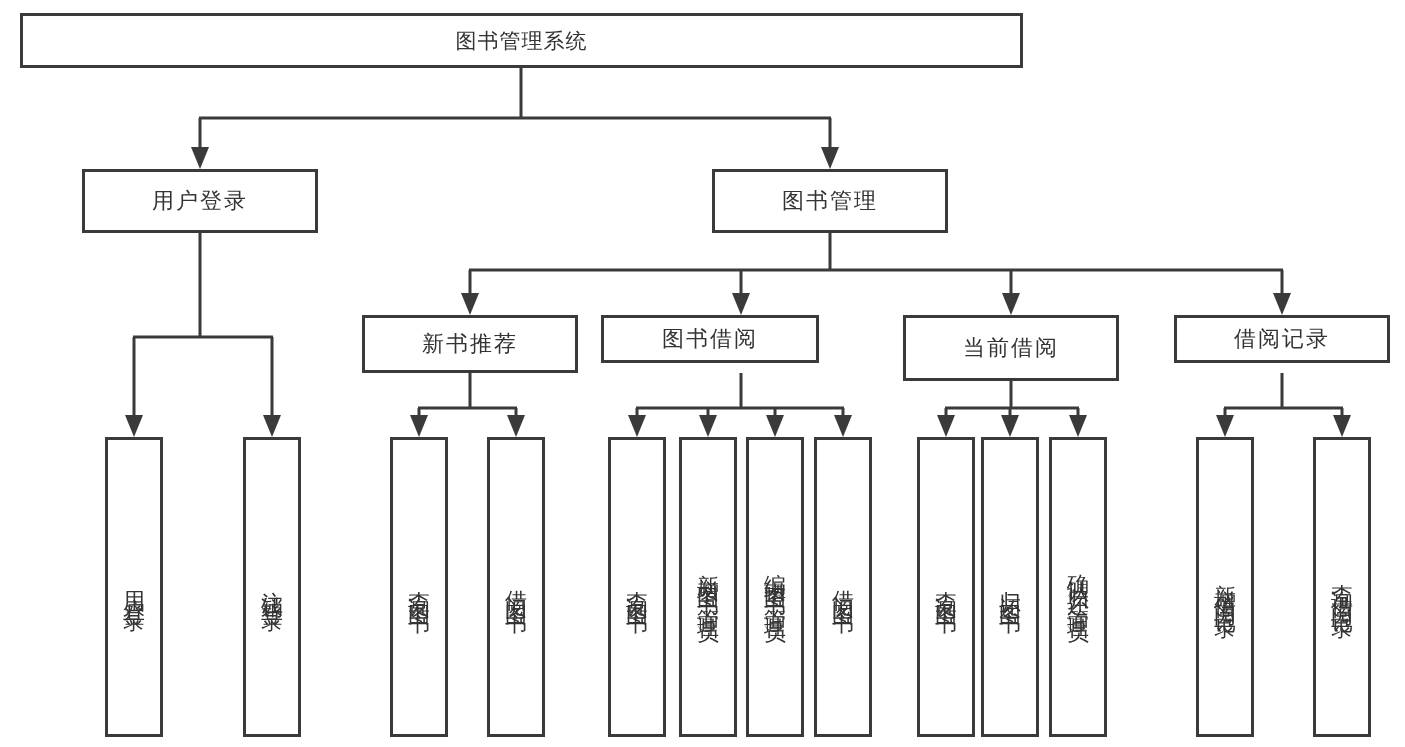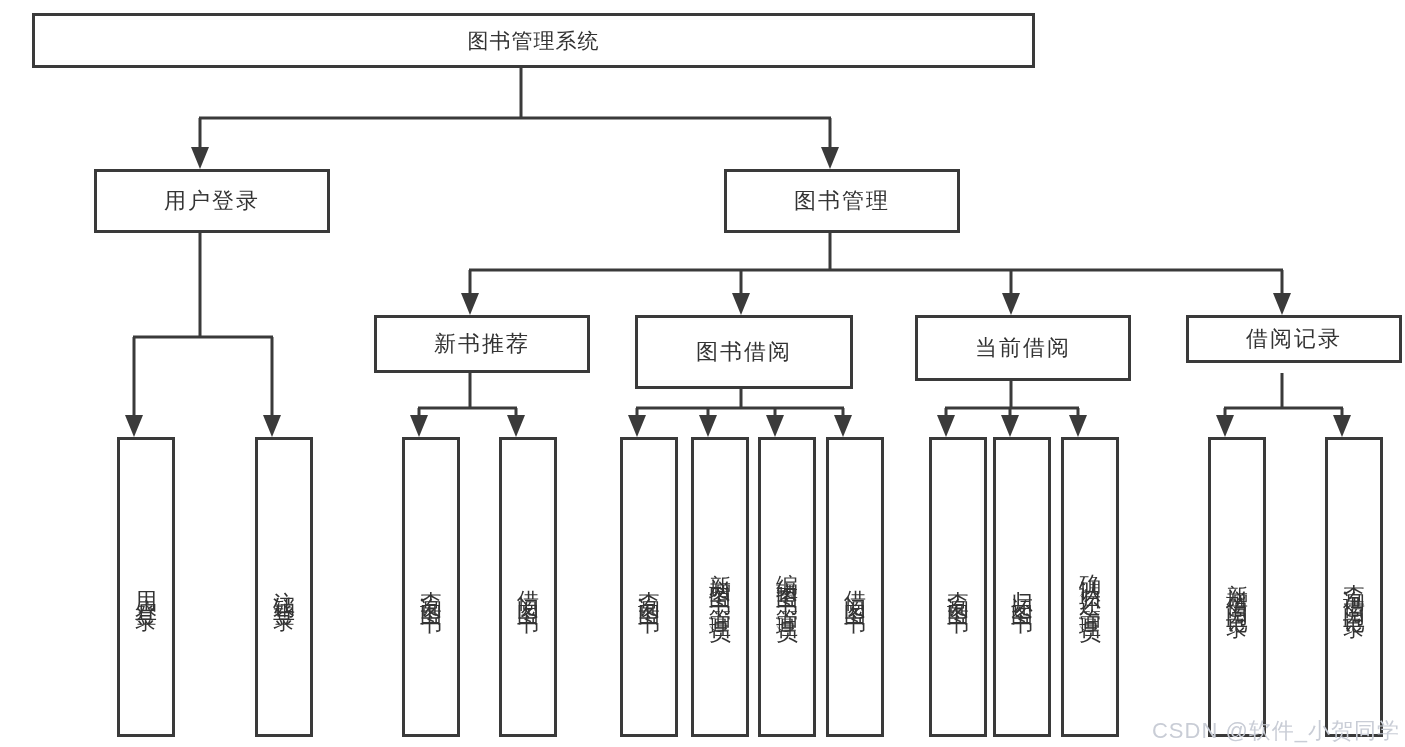--- a/index.html
+++ b/index.html
@@ -18,21 +18,20 @@
   }
   .node {
     position: absolute;
     box-sizing: border-box;
     background: #ffffff;
     border: 3px solid #3a3a3a;
     display: flex;
     align-items: center;
     justify-content: center;
     color: #333333;
-    margin-left: 12px;
   }
   .node span {
     font-size: 22px;
     letter-spacing: 2px;
     white-space: nowrap;
   }
   .node.root span { font-size: 21px; letter-spacing: 1px; }
   .leaf span {
     writing-mode: vertical-rl;
     text-orientation: mixed;
@@ -106,21 +105,21 @@
   <div class="node" style="left:82px;top:169px;width:236px;height:64px">
     <span>用户登录</span>
   </div>
   <div class="node" style="left:362px;top:315px;width:216px;height:58px">
     <span>新书推荐</span>
   </div>
 
   <div class="node" style="left:712px;top:169px;width:236px;height:64px">
     <span>图书管理</span>
   </div>
-  <div class="node" style="left:623px;top:315px;width:218px;height:74px">
+  <div class="node" style="left:601px;top:315px;width:218px;height:48px">
     <span>图书借阅</span>
   </div>
   <div class="node" style="left:903px;top:315px;width:216px;height:66px">
     <span>当前借阅</span>
   </div>
   <div class="node" style="left:1174px;top:315px;width:216px;height:48px">
     <span>借阅记录</span>
   </div>
 
   <div class="node leaf" style="left:105px;top:437px;width:58px;height:300px">
@@ -160,15 +159,14 @@
     <span>确认归还（管理员）</span>
   </div>
 
   <div class="node leaf" style="left:1196px;top:437px;width:58px;height:300px">
     <span>新增借阅记录</span>
   </div>
   <div class="node leaf" style="left:1313px;top:437px;width:58px;height:300px">
     <span>查询借阅记录</span>
   </div>
 
-  <div class="watermark">CSDN @软件_小贺同学</div>
 
 </div>
 
 </body></html>

